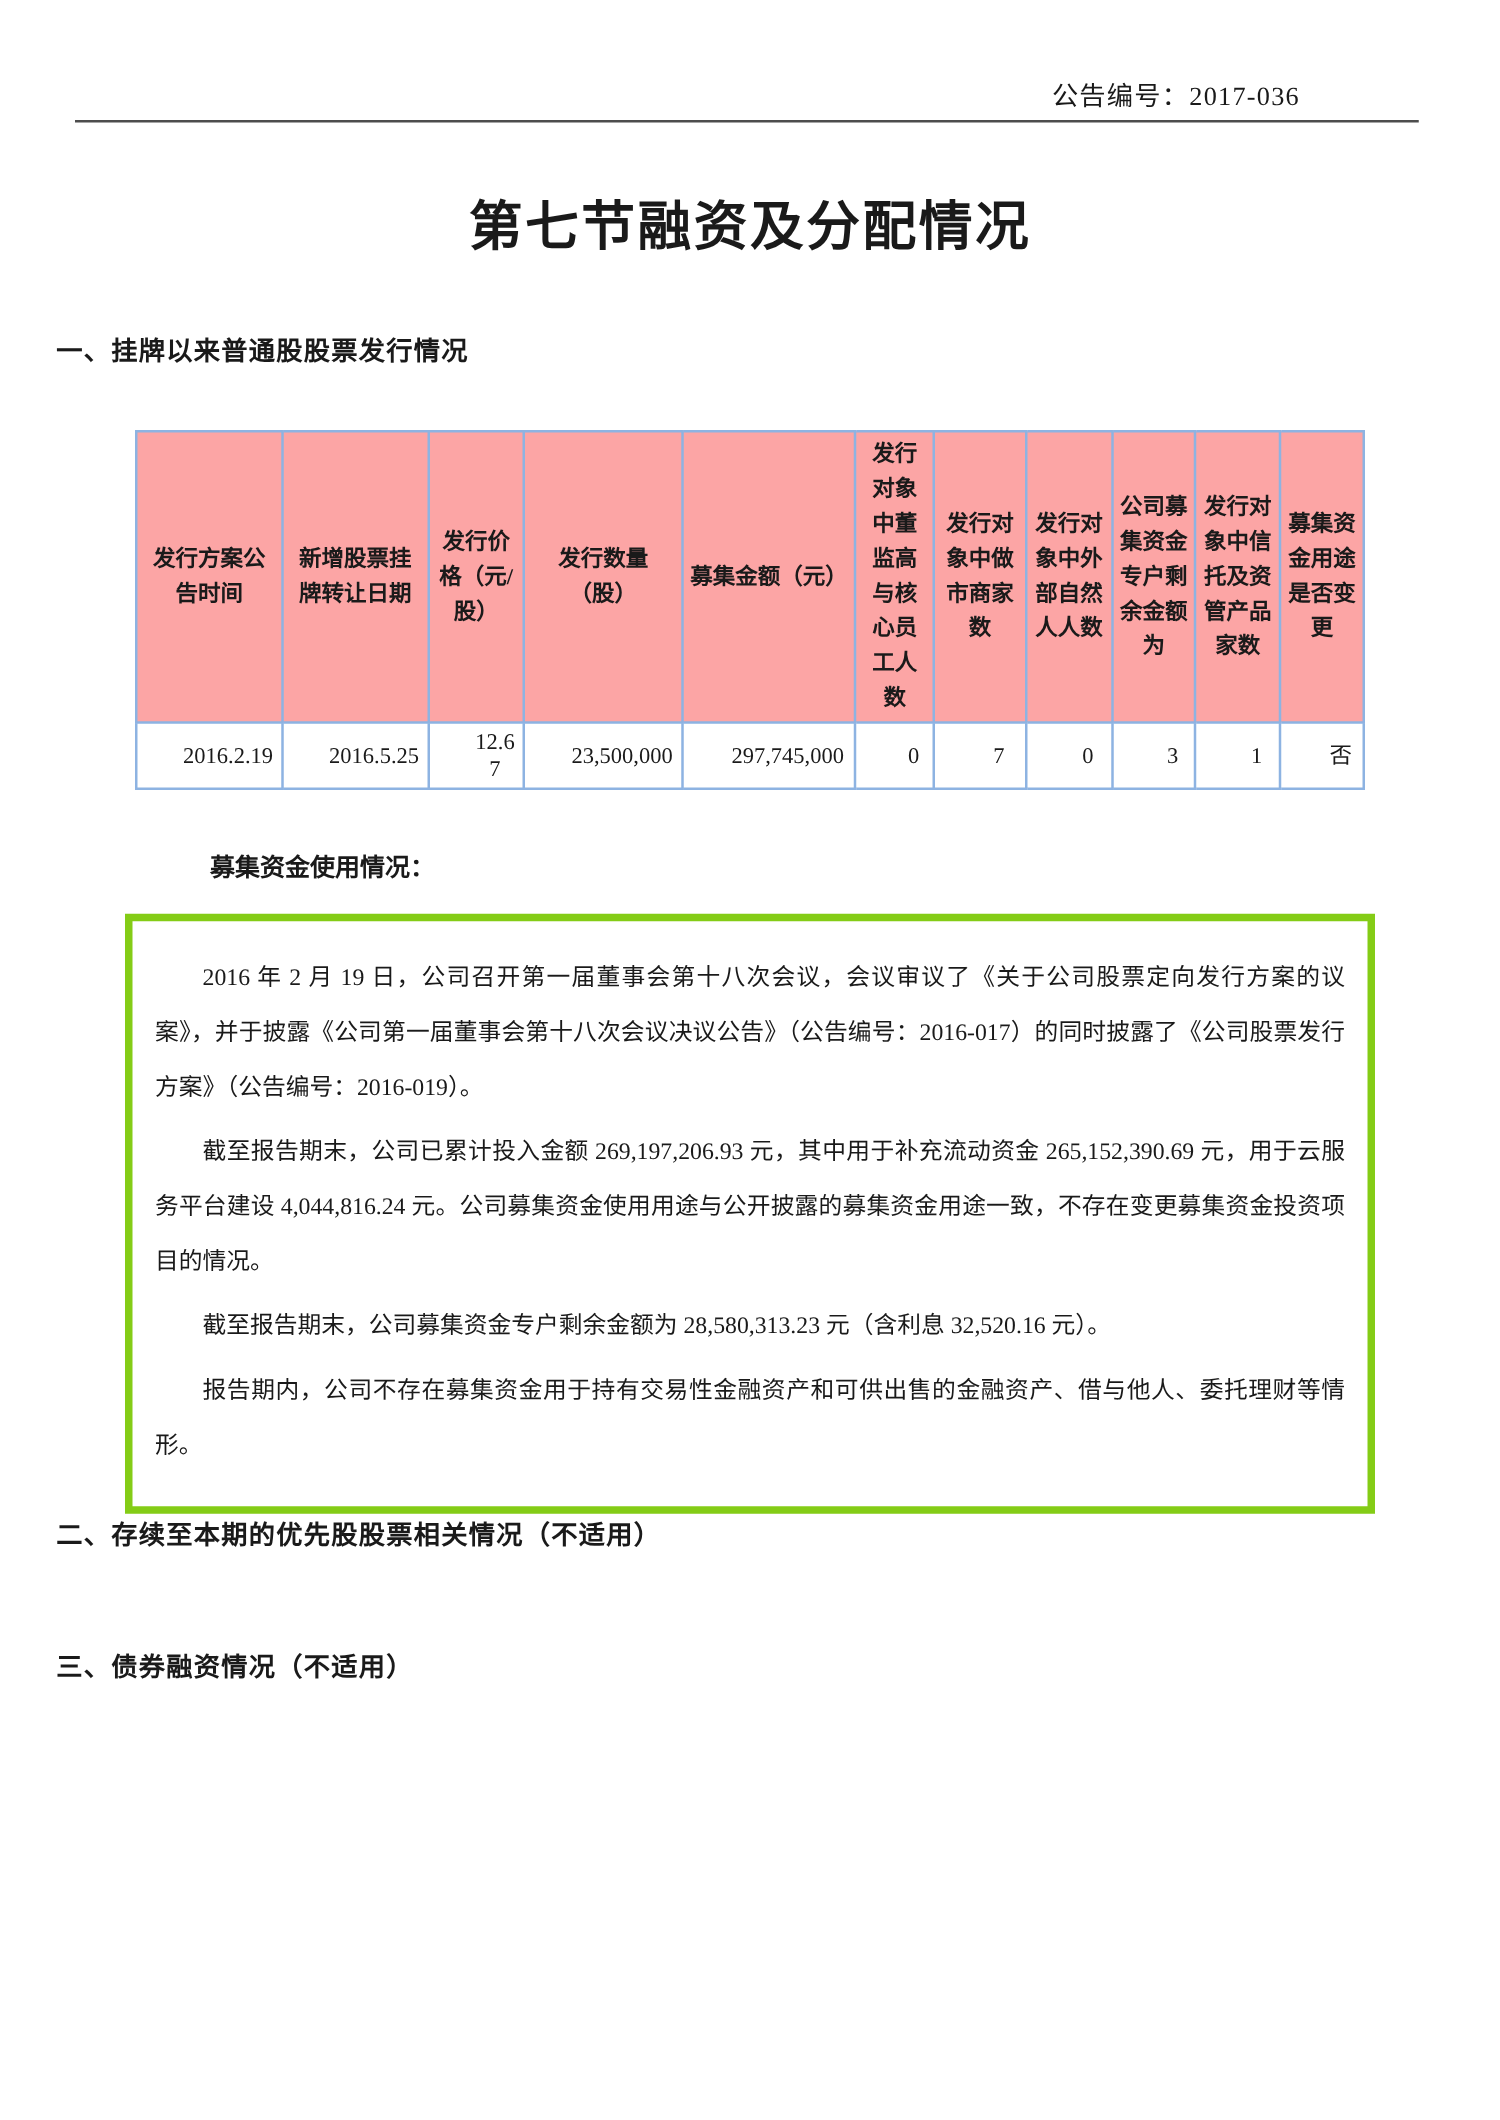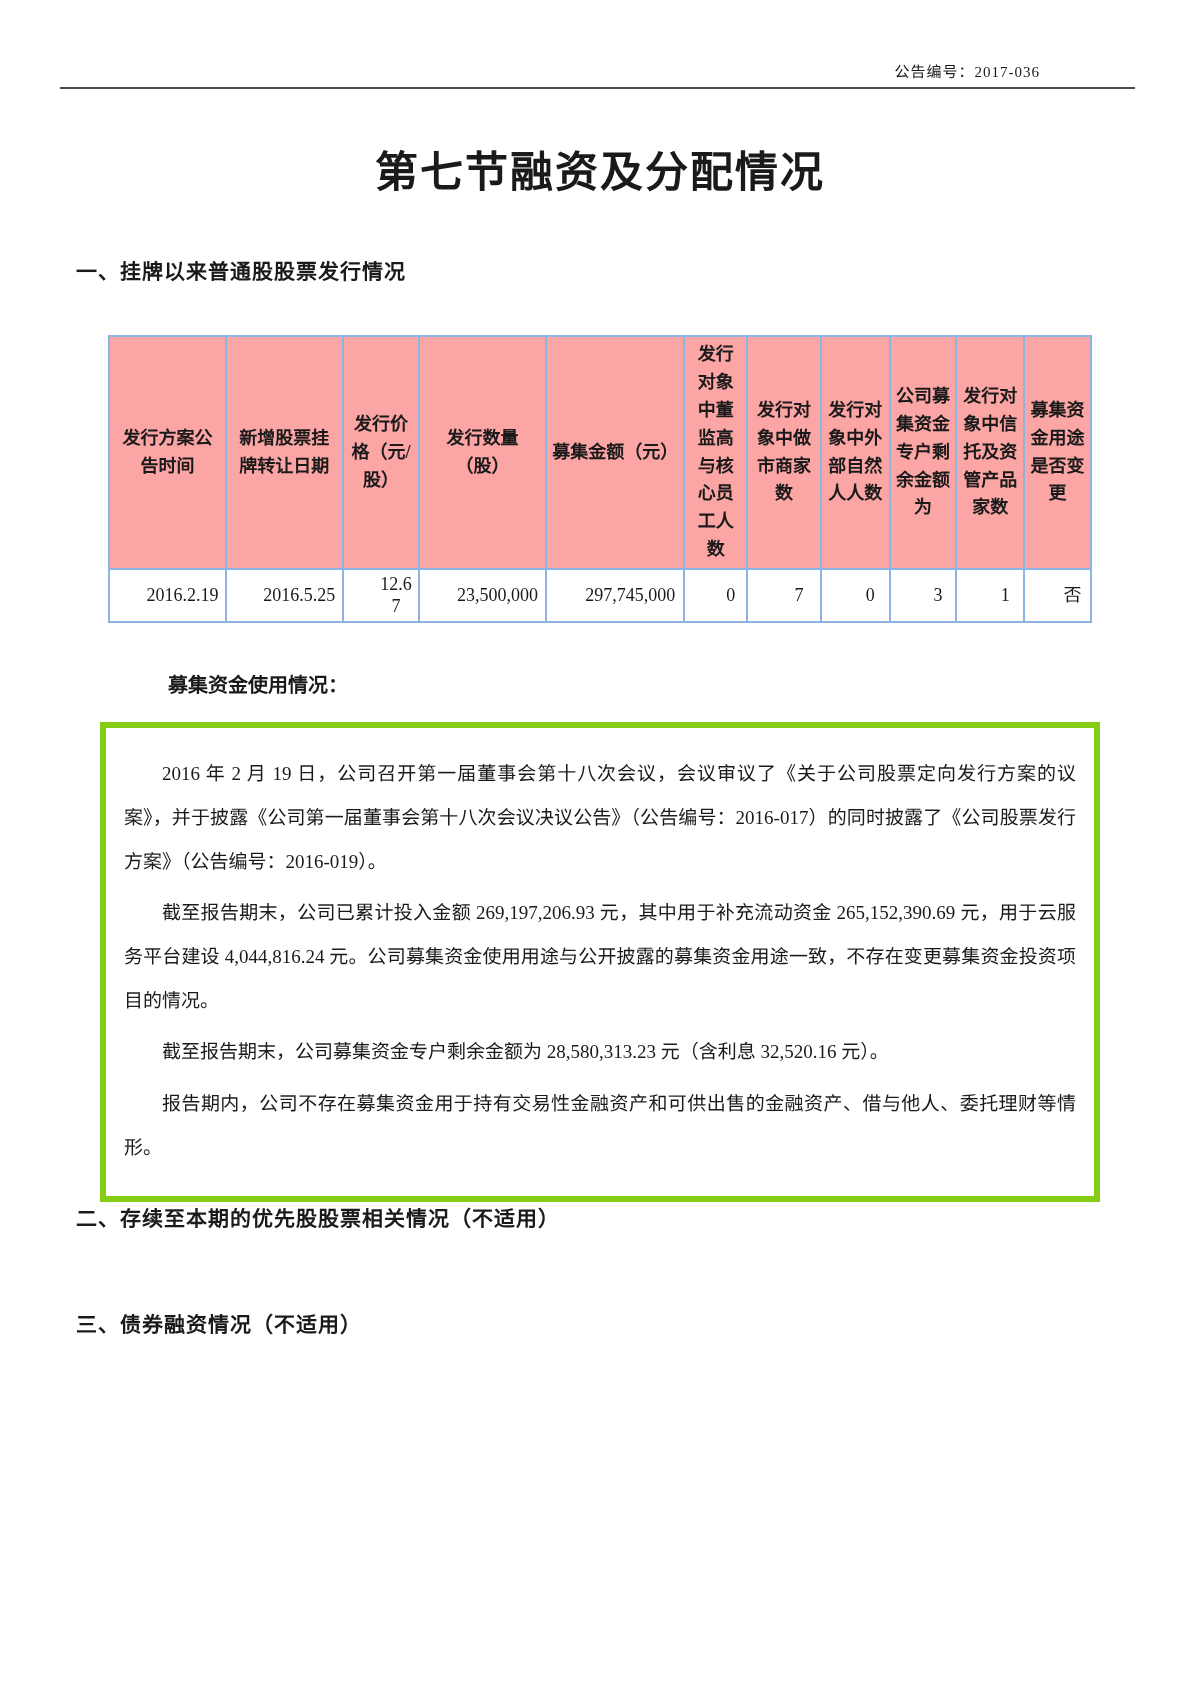--- a/index.html
+++ b/index.html
@@ -16,39 +16,39 @@
   }
   .content{margin:0 100px;}
   
   .doc-head{
     margin:0 65px 0 60px;
     border-bottom:2px solid #4d4d4d;
     text-align:right;
     padding-bottom:6px;
   }
   .doc-number{
-    font-size:15px;
+    font-size:21px;
     letter-spacing:1px;
     padding-right:95px;
   }
   
   .page-title{
     margin-top:48px;
     text-align:center;
     font-family:"Liberation Sans","DejaVu Sans",sans-serif;
     font-weight:bold;
     font-size:43px;
     letter-spacing:2px;
   }
   
   .section-heading{
     font-family:"Liberation Sans","DejaVu Sans",sans-serif;
     font-weight:bold;
     font-size:21px;
-    padding-left:76px;
+    padding-left:45px;
     letter-spacing:1px;
   }
   .sh1{margin-top:56px;}
   .sh2{}
   .sh3{margin-top:76px;}
   
   table.issuance{
     margin:50px 8px 0 8px;
     width:984px;
     border-collapse:collapse;

